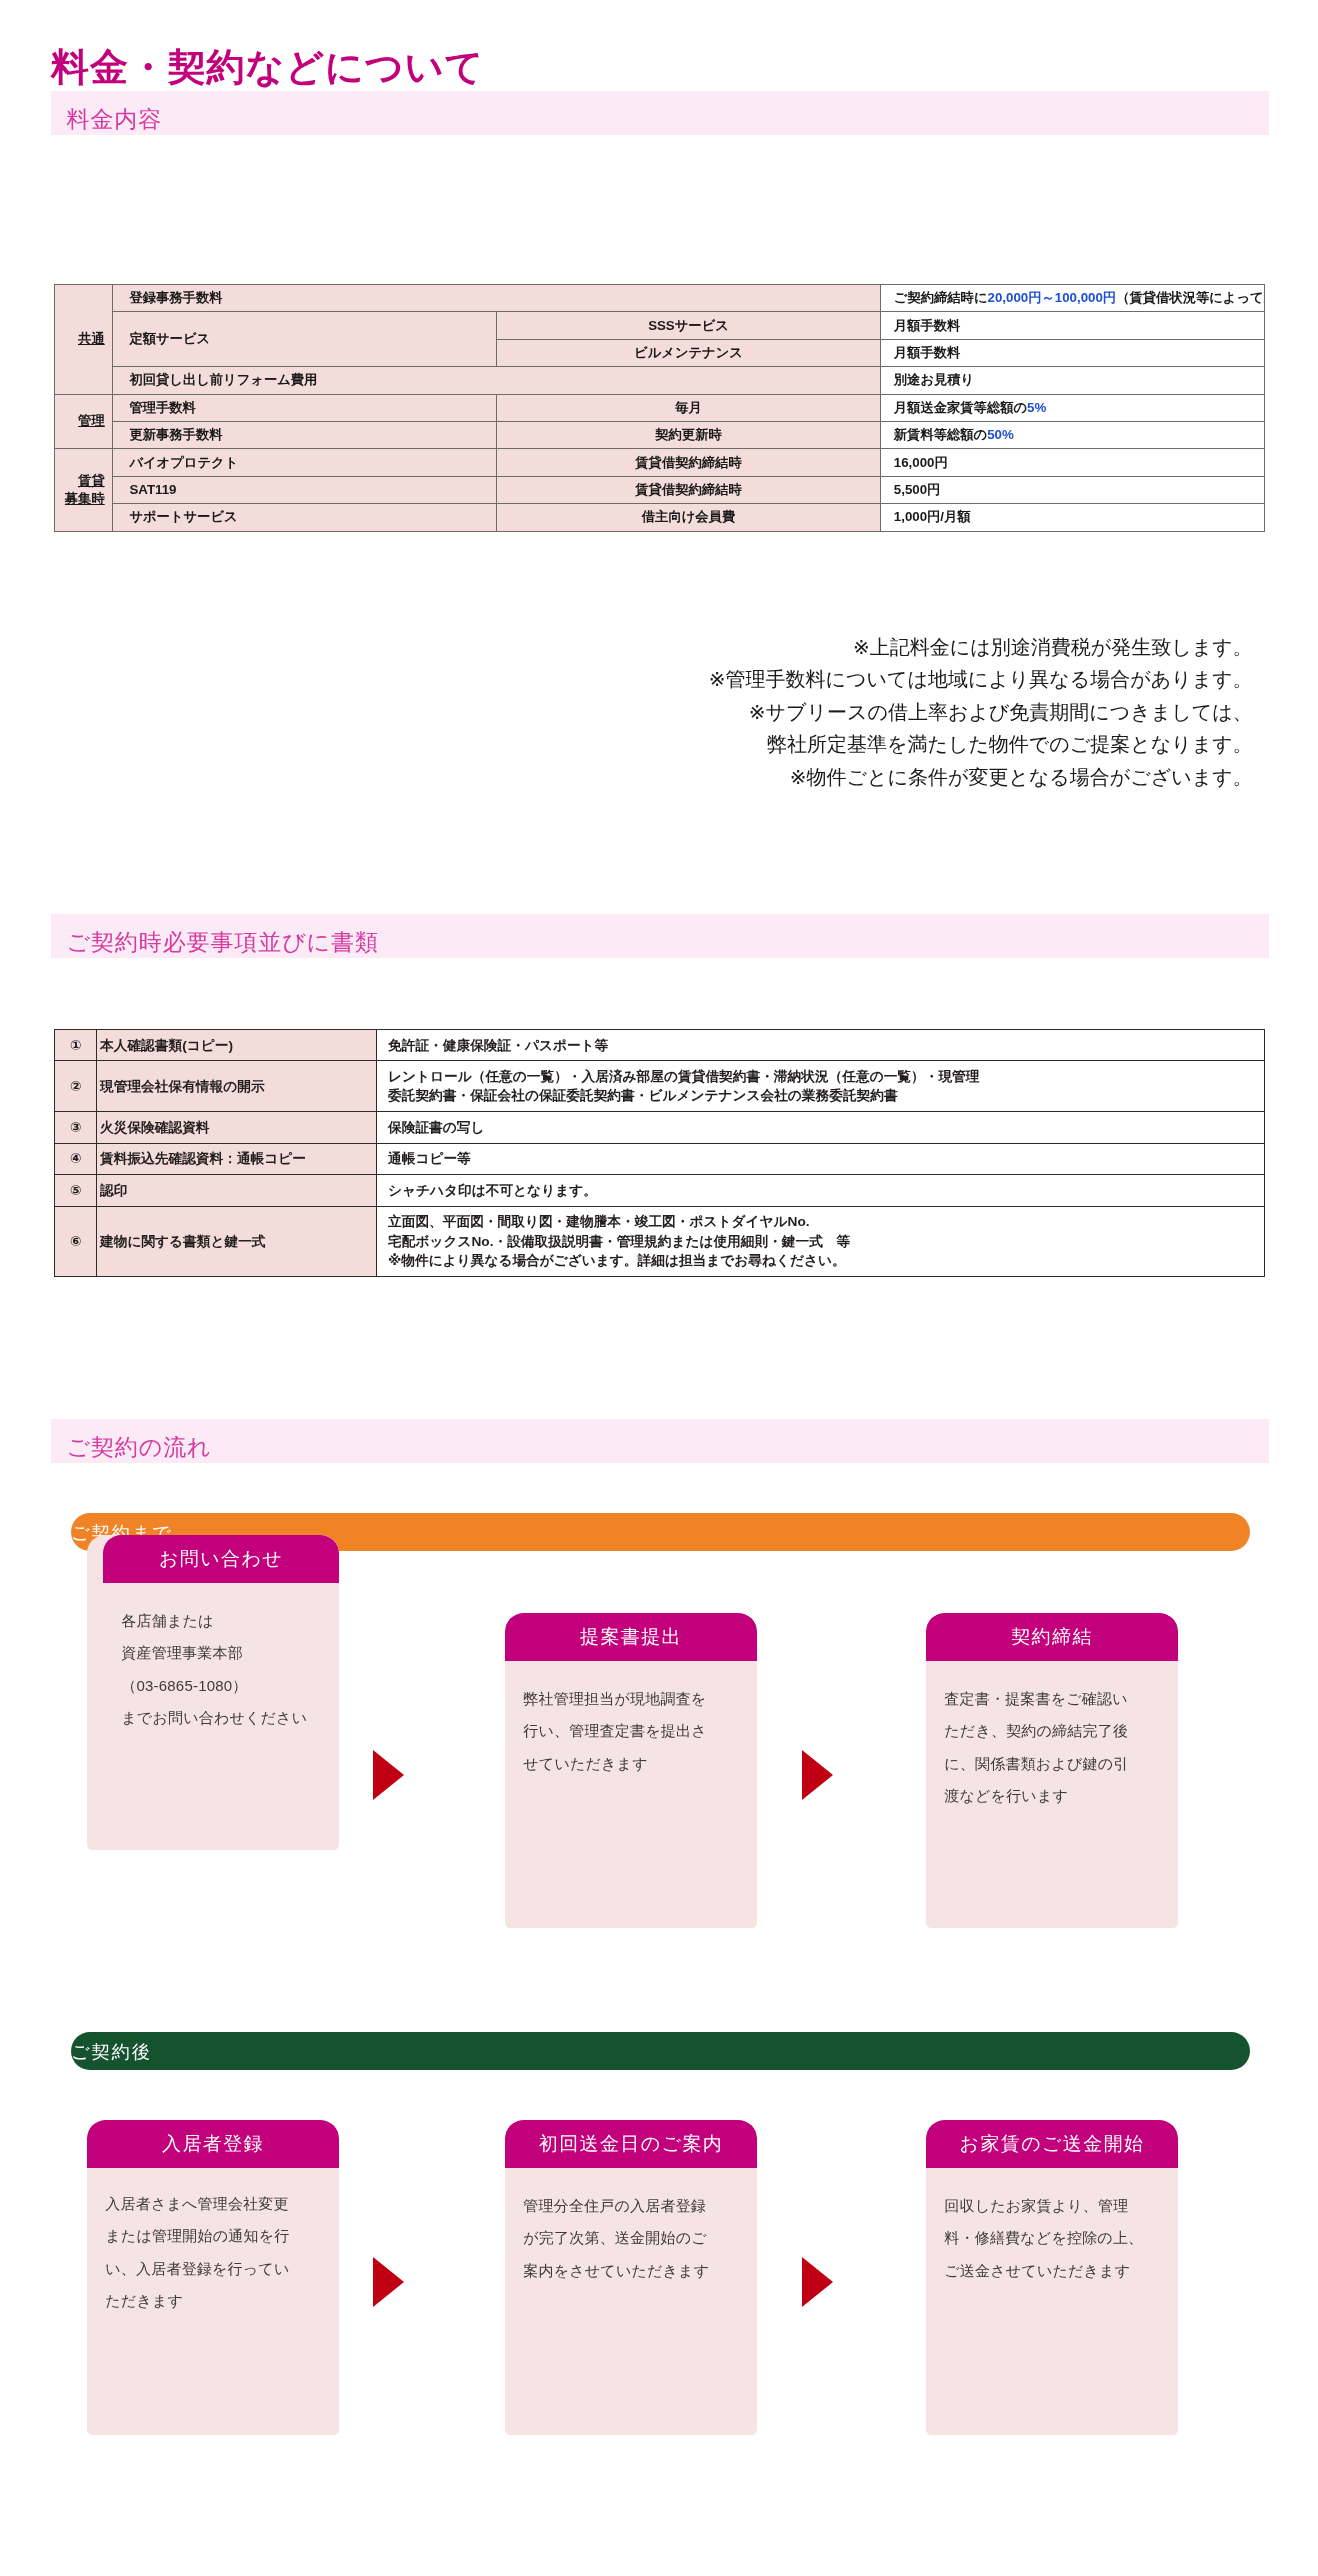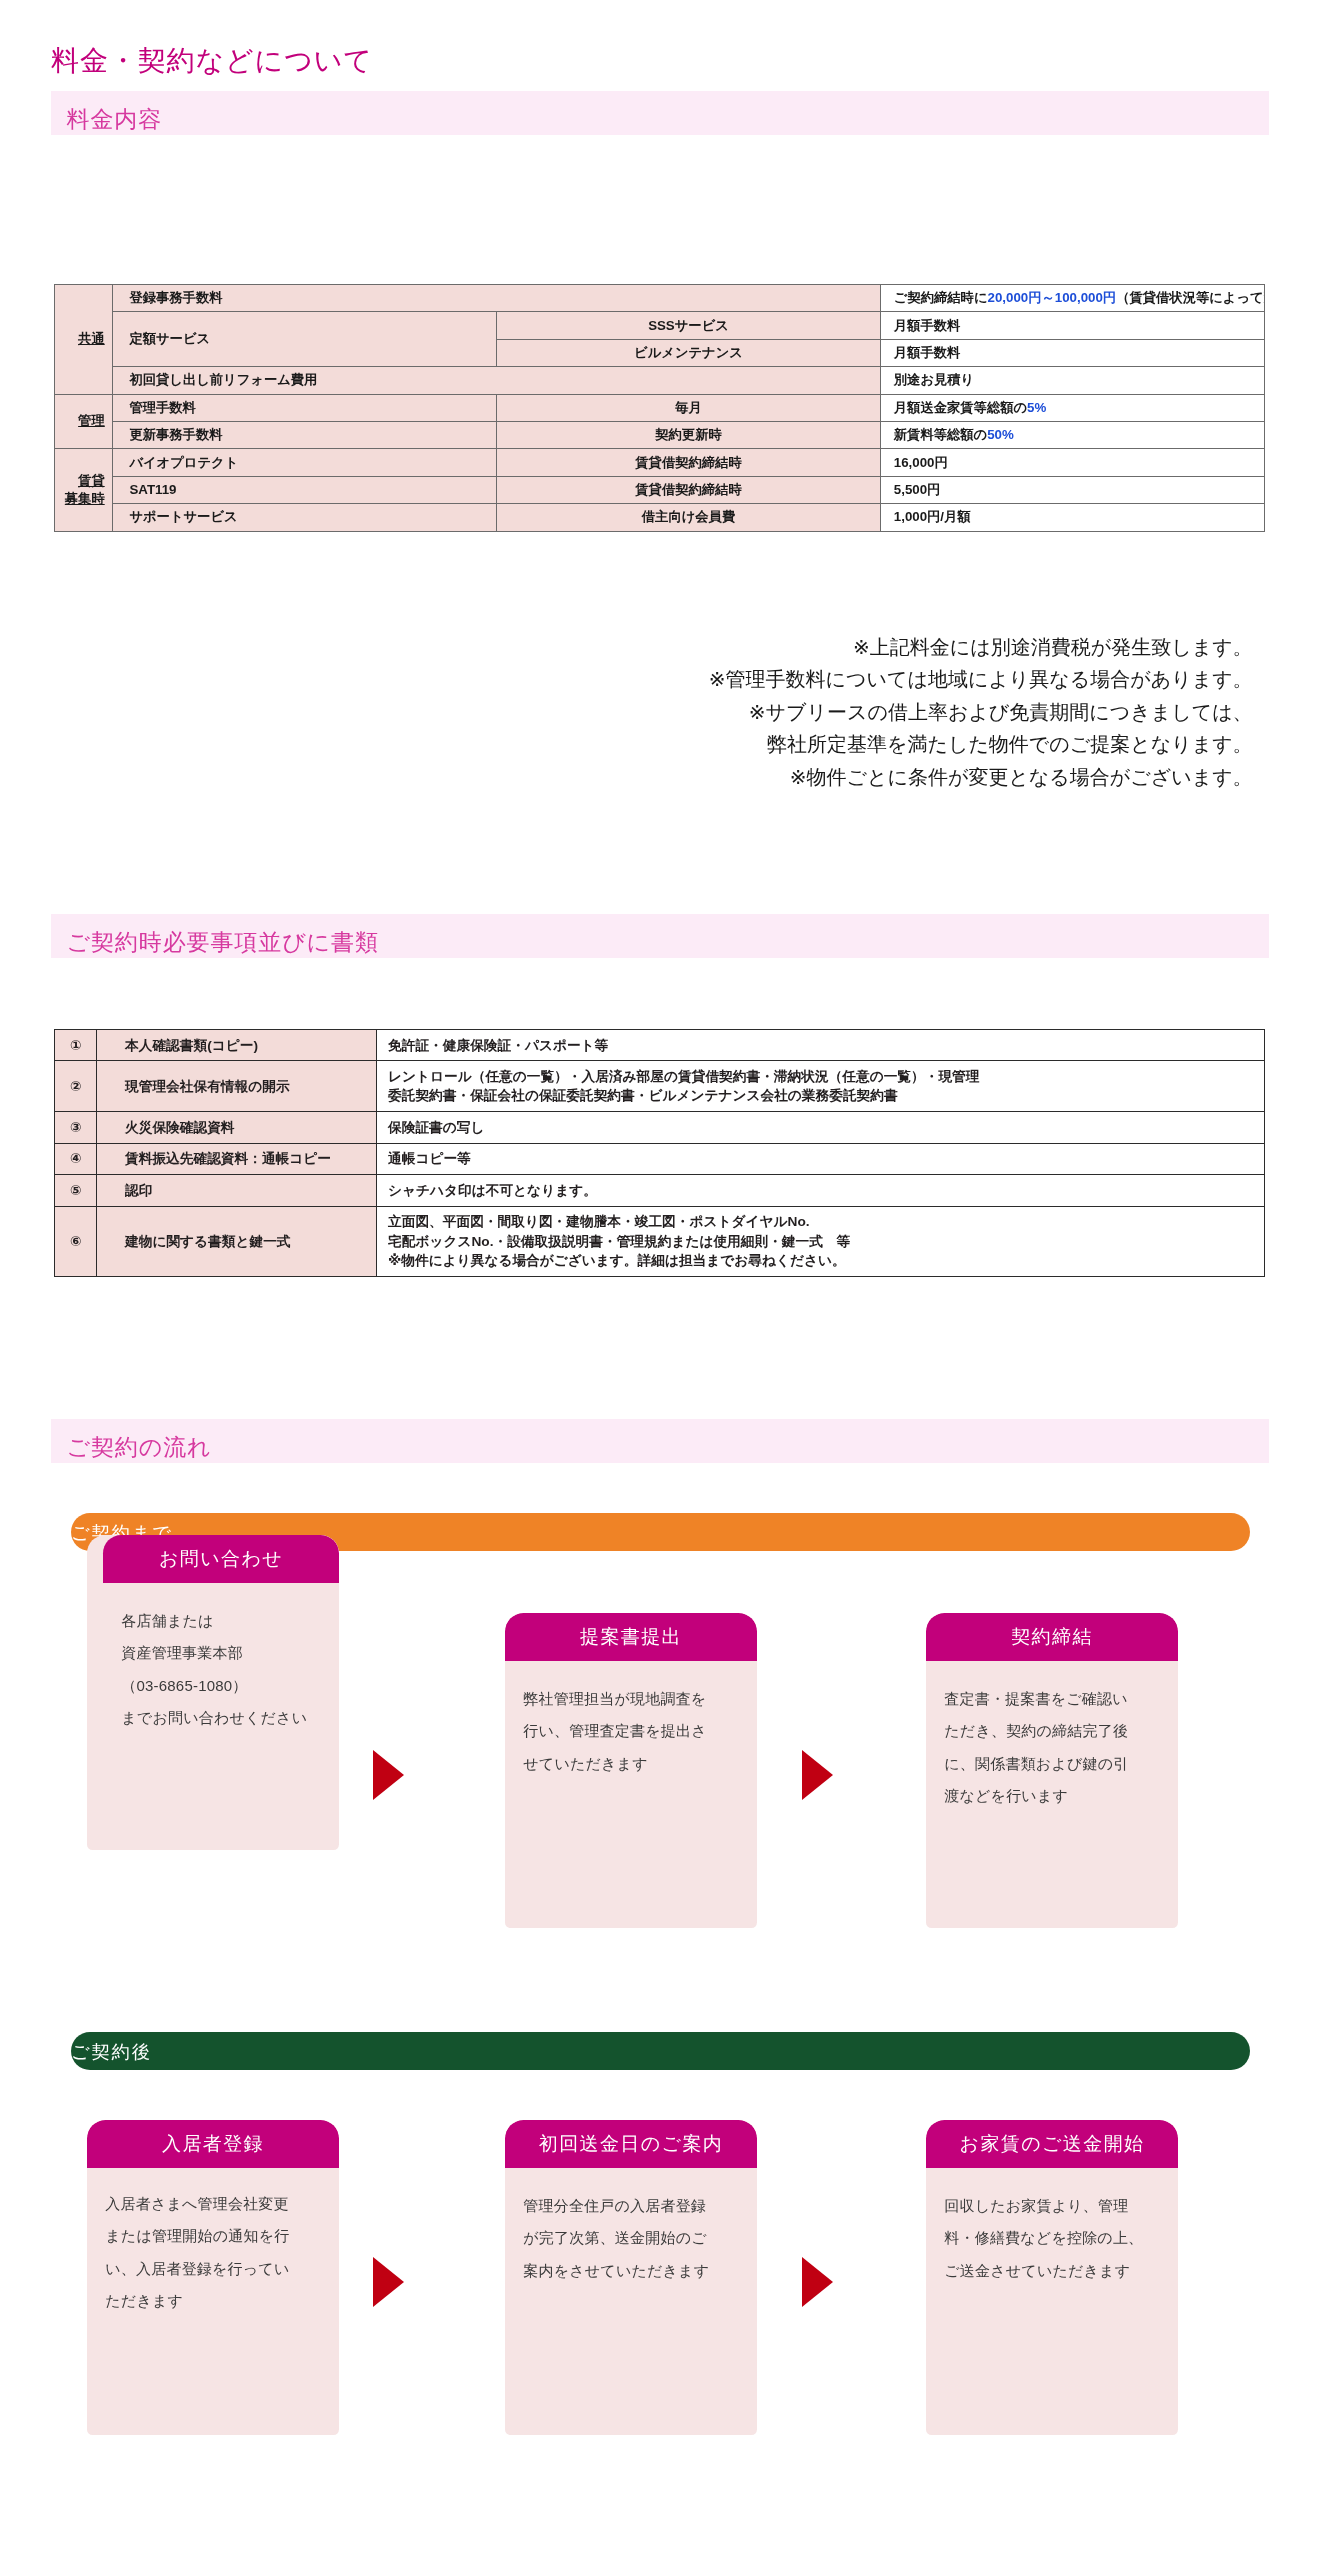--- a/index.html
+++ b/index.html
@@ -12,22 +12,22 @@
     color: #231f20;
     position: relative;
     overflow: hidden;
   }
 
   
   .page-title {
     position: absolute;
     left: 51px;
     top: 42px;
-    font-size: 28px;
-    font-weight: normal;
+    font-size: 38px;
+    font-weight: bold;
     letter-spacing: 0.9px;
     color: #c2007b;
   }
 
   
   .section-bar {
     position: absolute;
     left: 51px;
     width: 1218px;
     height: 44px;
@@ -117,21 +117,21 @@
   table.doc td.num {
     width: 42px;
     text-align: center;
     background: #f3dcd9;
     font-weight: bold;
   }
   table.doc td.item {
     width: 280px;
     background: #f3dcd9;
     font-weight: bold;
-    padding-left: 28px;
+    padding-left: 3px;
   }
   table.doc td.desc {
     background: #ffffff;
     font-weight: bold;
     padding-left: 11px;
   }
 
   
   .flow-banner {
     position: absolute;

